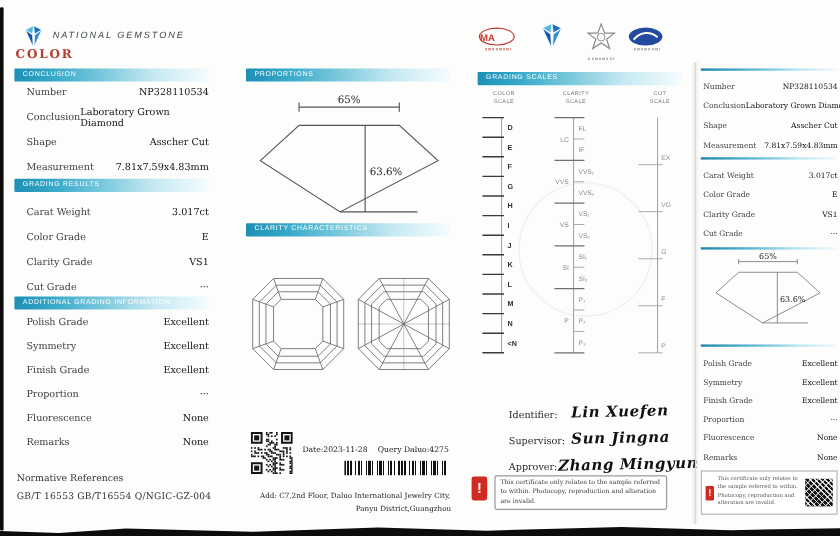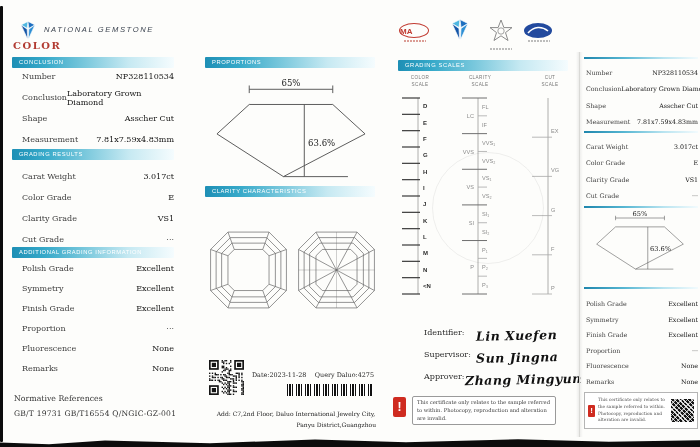--- a/index.html
+++ b/index.html
@@ -67,21 +67,21 @@
   .date-row{left:252px;top:371px;width:122px;display:flex;justify-content:space-between;
     font-size:6.4px;color:#222;}
   .barcode{left:287px;top:384px;width:86px;height:12px;background:
     repeating-linear-gradient(90deg,#111 0,#111 1px,#fff 1px,#fff 2px,#111 2px,#111 4px,#fff 4px,#fff 5px,#111 5px,#111 6px,#fff 6px,#fff 9px);}
   .addr{left:216px;top:408px;width:160px;font-size:6px;color:#222;line-height:11px;}
   .addr .l1{text-align:center;white-space:nowrap;}
   .addr .l2{text-align:right;}
 
   
   .sig-rows{left:424px;top:328px;width:158px;}
-  .sig-row{height:22px;display:flex;align-items:flex-start;}
+  .sig-row{height:22px;display:flex;align-items:flex-end;}
   .sig-label{width:52px;font-size:8px;color:#2b2b2b;}
   .sig-name{font-size:12.5px;font-style:italic;font-weight:bold;letter-spacing:.5px;color:#111;
     transform:rotate(-1.2deg);white-space:nowrap;}
 
   
   .warn-icon{width:13px;height:20px;background:#cf2b20;border-radius:2px;color:#fff;
     font-family:"Liberation Sans",sans-serif;font-weight:bold;font-size:12px;text-align:center;line-height:20px;}
   .notice-box{box-sizing:border-box;border:1px solid #9a9a9a;border-radius:2px;background:#fff;
     padding:2px 4px;font-size:5.2px;line-height:1.5;color:#3a3a3a;}
   .rp-notice{left:584px;top:392px;width:114px;height:37px;display:flex;align-items:center;gap:3px;
@@ -194,21 +194,21 @@
         <span class="val">None</span>
       </div>
 
       <div class="lv-row">
         <span class="lbl">Remarks</span>
         <span class="val">None</span>
       </div>
     </div>
 
   <div class="abs norm-title">Normative References</div>
-  <div class="abs norm-refs">GB/T 19731  GB/T16554  Q/NGIC-GZ-001</div>
+  <div class="abs norm-refs">GB/T 16553  GB/T16554  Q/NGIC-GZ-004</div>
 
   <div class="abs hdr mid" style="left:205px;top:57px;">PROPORTIONS</div>
   <svg id="profile-main" class="abs" style="left:205px;top:76px;" width="172" height="112" viewBox="0 0 180 118">
       <line x1="46" y1="14" x2="134" y2="14" class="pf"></line>
       <line x1="46" y1="10" x2="46" y2="18" class="pf"></line>
       <line x1="134" y1="10" x2="134" y2="18" class="pf"></line>
       <text x="90" y="10.5" text-anchor="middle" font-size="9" class="pf-lbl">65%</text>
       <path d="M12,61 L46,30 L134,30 L168,61 L82,106 Z" class="pf"></path>
       <line x1="104" y1="30" x2="104" y2="106" class="pf"></line>
       <line x1="82" y1="106" x2="150" y2="106" class="pf"></line>

